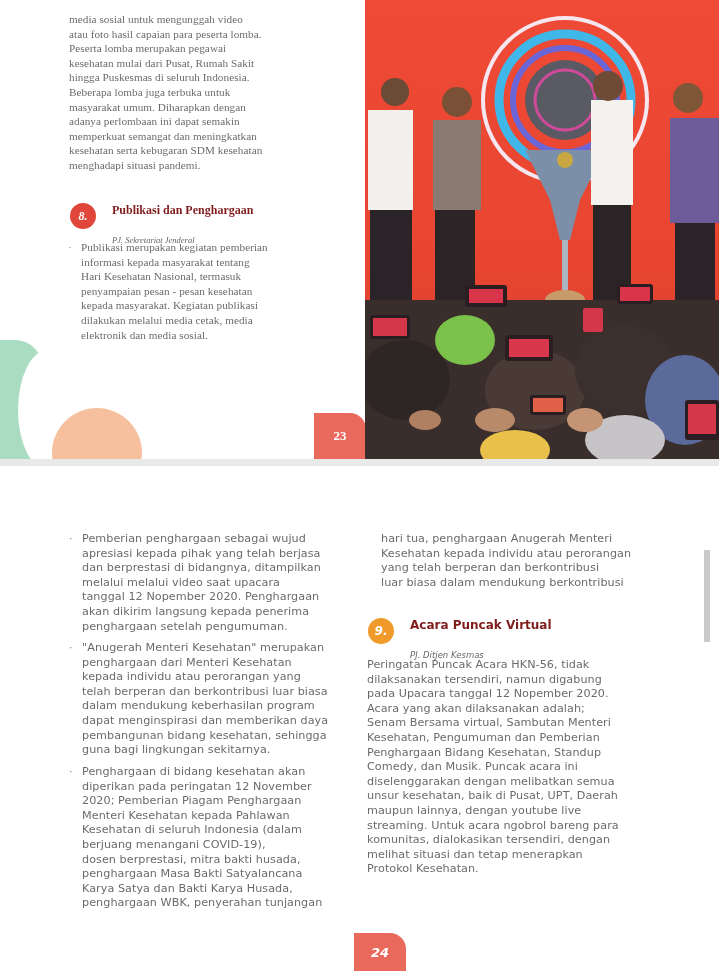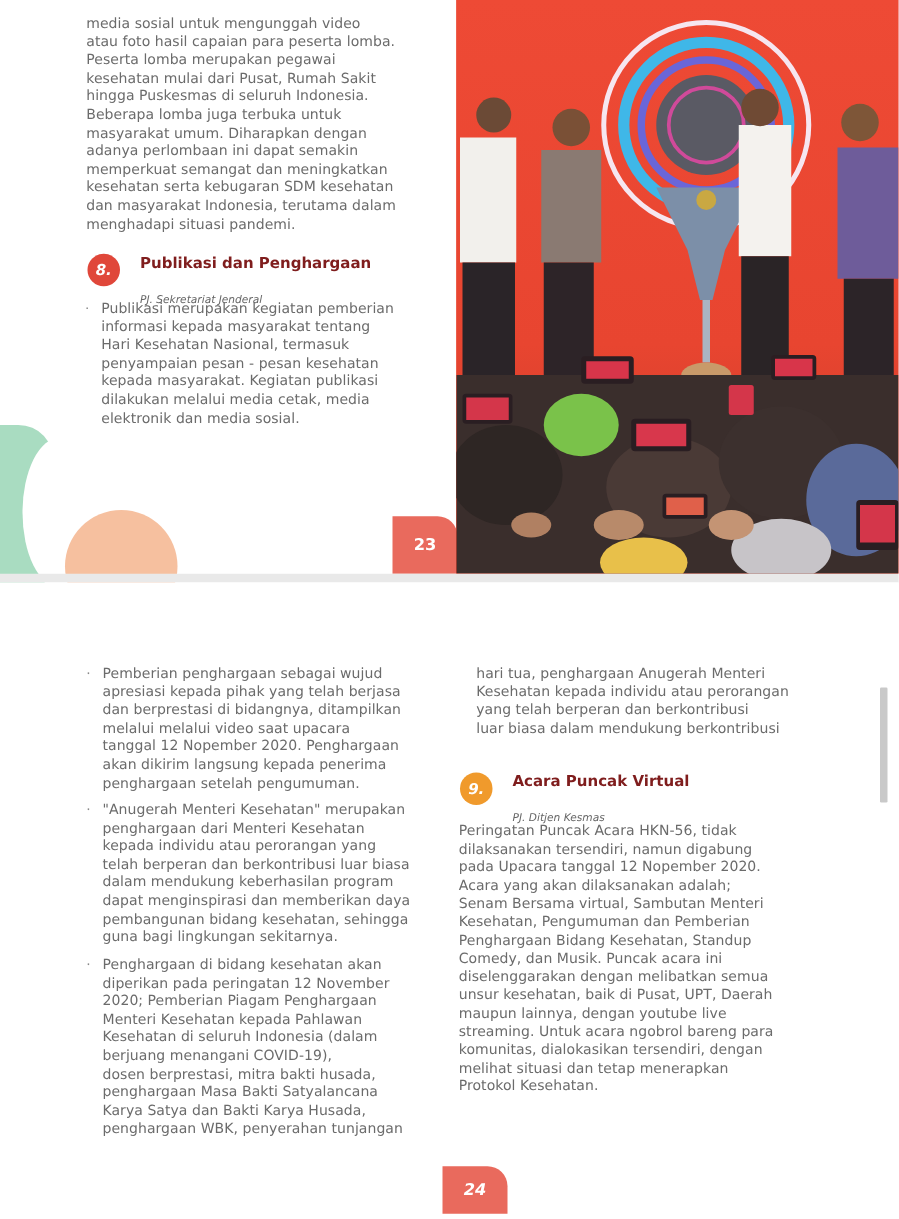--- a/index.html
+++ b/index.html
@@ -1,20 +1,20 @@
 <!DOCTYPE html>
 <html><head>
   <meta charset="utf-8">
   <style>
     * { box-sizing: border-box; margin: 0; padding: 0; }
     html, body { width: 719px; height: 975px; overflow: hidden; background: #ffffff; }
     body { font-family: "DejaVu Sans", sans-serif; color: #6a6a6a; position: relative; }
 
     .page { position: absolute; left: 0; width: 719px; background: #ffffff; overflow: hidden; }
-    .page-top { top: 0; height: 588px; }
+    .page-top { top: 0; height: 588px; font-family: Liberation Serif, serif; }
     .page-bottom { top: 466px; height: 509px; }
     .page-gap { position: absolute; left: 0; top: 459px; width: 719px; height: 7px; background: #e9e9e9; }
 
     .body-text { font-size: 11.2px; line-height: 14.6px; letter-spacing: 0.05px; color: #6b6b6b; }
 
     .para { position: absolute; }
 
     .deco-green { position: absolute; left: -60px; top: 340px; width: 100px; height: 130px;
       background: #a9dcc1; border-radius: 0 30px 0 0; transform: skewX(-4deg); }
     .deco-green-cut { position: absolute; left: 18px; top: 350px; width: 60px; height: 120px; background: #fff; border-radius: 60% 0 0 60%; }
@@ -48,21 +48,20 @@
     <div>media sosial untuk mengunggah video</div>
     <div>atau foto hasil capaian para peserta lomba.</div>
     <div>Peserta lomba merupakan pegawai</div>
     <div>kesehatan mulai dari Pusat, Rumah Sakit</div>
     <div>hingga Puskesmas di seluruh Indonesia.</div>
     <div>Beberapa lomba juga terbuka untuk</div>
     <div>masyarakat umum. Diharapkan dengan</div>
     <div>adanya perlombaan ini dapat semakin</div>
     <div>memperkuat semangat dan meningkatkan</div>
     <div>kesehatan serta kebugaran SDM kesehatan</div>
-    <div>dan masyarakat Indonesia, terutama dalam</div>
     <div>menghadapi situasi pandemi.</div>
   </div>
 
   <div class="section-head" style="left:70px; top:202px;">
     <div class="num-badge" style="background:#e0473a;">8.</div>
     <div>
       <div class="sec-title">Publikasi dan Penghargaan</div>
       <div class="sec-sub">PJ. Sekretariat Jenderal</div>
     </div>
   </div>

